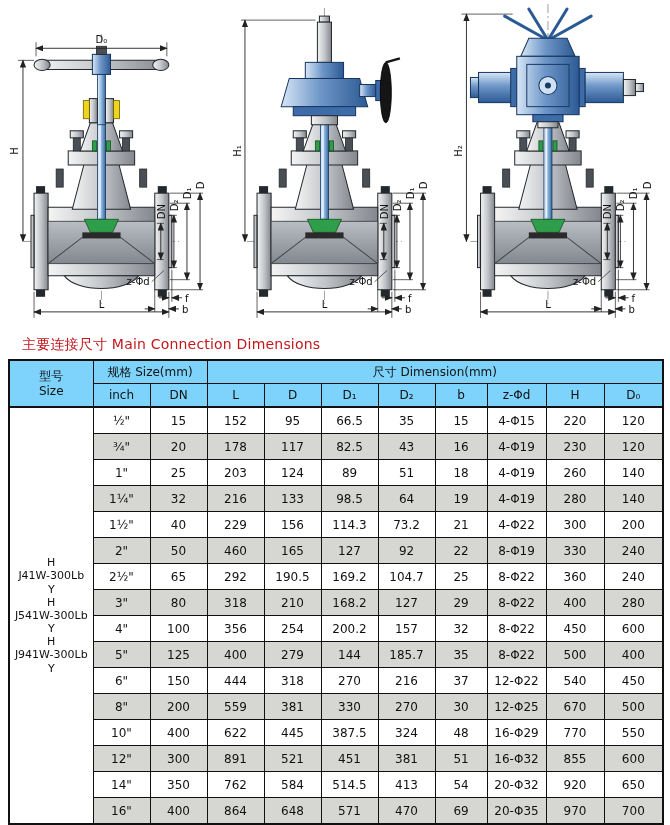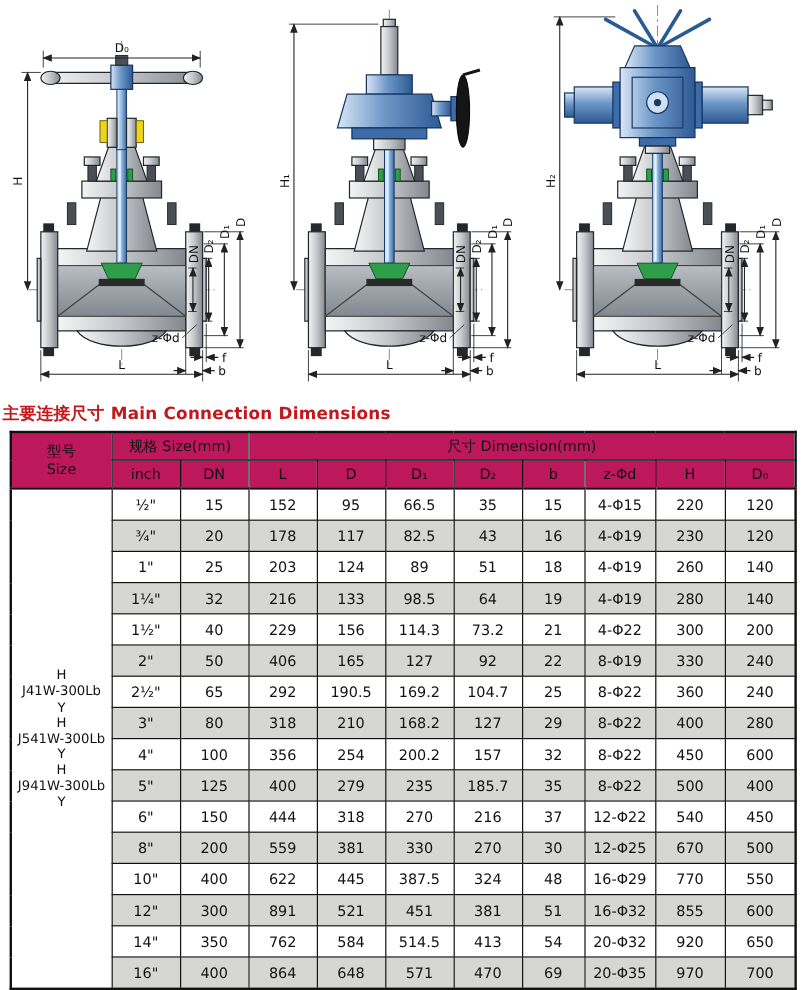--- a/index.html
+++ b/index.html
@@ -20,34 +20,34 @@
   .blk2{fill:#4a4f55;stroke:#23282c;stroke-width:0.8;}
   .stem{fill:url(#gStem);stroke:#16365f;stroke-width:0.8;}
   .grn{fill:#2f9e4a;stroke:#14511f;stroke-width:0.8;}
   .yel{fill:#ecd51c;stroke:#6b5e00;stroke-width:0.8;}
   .cl{stroke:#777;stroke-width:0.7;stroke-dasharray:9 3 2 3;fill:none;}
   .dl{stroke:#222;stroke-width:0.9;fill:none;}
   .xl{stroke:#222;stroke-width:0.7;fill:none;}
   .dim{font-family:"DejaVu Sans",sans-serif;font-size:10px;fill:#111;}
   
   .title{
-    color:#c4171c;font-weight:bold;font-size:14px;
-    margin:4px 0 5px 2px;letter-spacing:0.2px;
+    color:#c4171c;font-weight:normal;font-size:14px;
+    margin:4px 0 5px 22px;letter-spacing:0.2px;
   }
   
   table.dims{
     border-collapse:collapse;margin:0 8px;width:654px;
     table-layout:fixed;border:2px solid #111;
   }
   table.dims th,table.dims td{
     border:1px solid #111;text-align:center;vertical-align:middle;
     padding:0;font-size:12px;font-weight:normal;color:#111;
     overflow:hidden;white-space:nowrap;
   }
-  table.dims thead th{background:#be185d;height:22px;}
+  table.dims thead th{background:#7dd3fc;height:22px;}
   table.dims thead .typeh div{line-height:1.25;}
   table.dims tbody td{height:25px;background:#fff;}
   table.dims tbody tr.alt td{background:#d6d6d3;}
   table.dims tbody tr:first-child td{border-top:2px solid #111;}
   table.dims td.type-cell{
     background:#fff;font-size:11px;line-height:1.2;
   }
 </style>
 </head>
 <body>
@@ -364,21 +364,21 @@
         <td>114.3</td>
         <td>73.2</td>
         <td>21</td>
         <td>4-Φ22</td>
         <td>300</td>
         <td>200</td>
       </tr>
       <tr class="alt">
         <td>2"</td>
         <td>50</td>
-        <td>406</td>
+        <td>460</td>
         <td>165</td>
         <td>127</td>
         <td>92</td>
         <td>22</td>
         <td>8-Φ19</td>
         <td>330</td>
         <td>240</td>
       </tr>
       <tr>
         <td>2½"</td>
@@ -414,21 +414,21 @@
         <td>32</td>
         <td>8-Φ22</td>
         <td>450</td>
         <td>600</td>
       </tr>
       <tr class="alt">
         <td>5"</td>
         <td>125</td>
         <td>400</td>
         <td>279</td>
-        <td>235</td>
+        <td>144</td>
         <td>185.7</td>
         <td>35</td>
         <td>8-Φ22</td>
         <td>500</td>
         <td>400</td>
       </tr>
       <tr>
         <td>6"</td>
         <td>150</td>
         <td>444</td>

